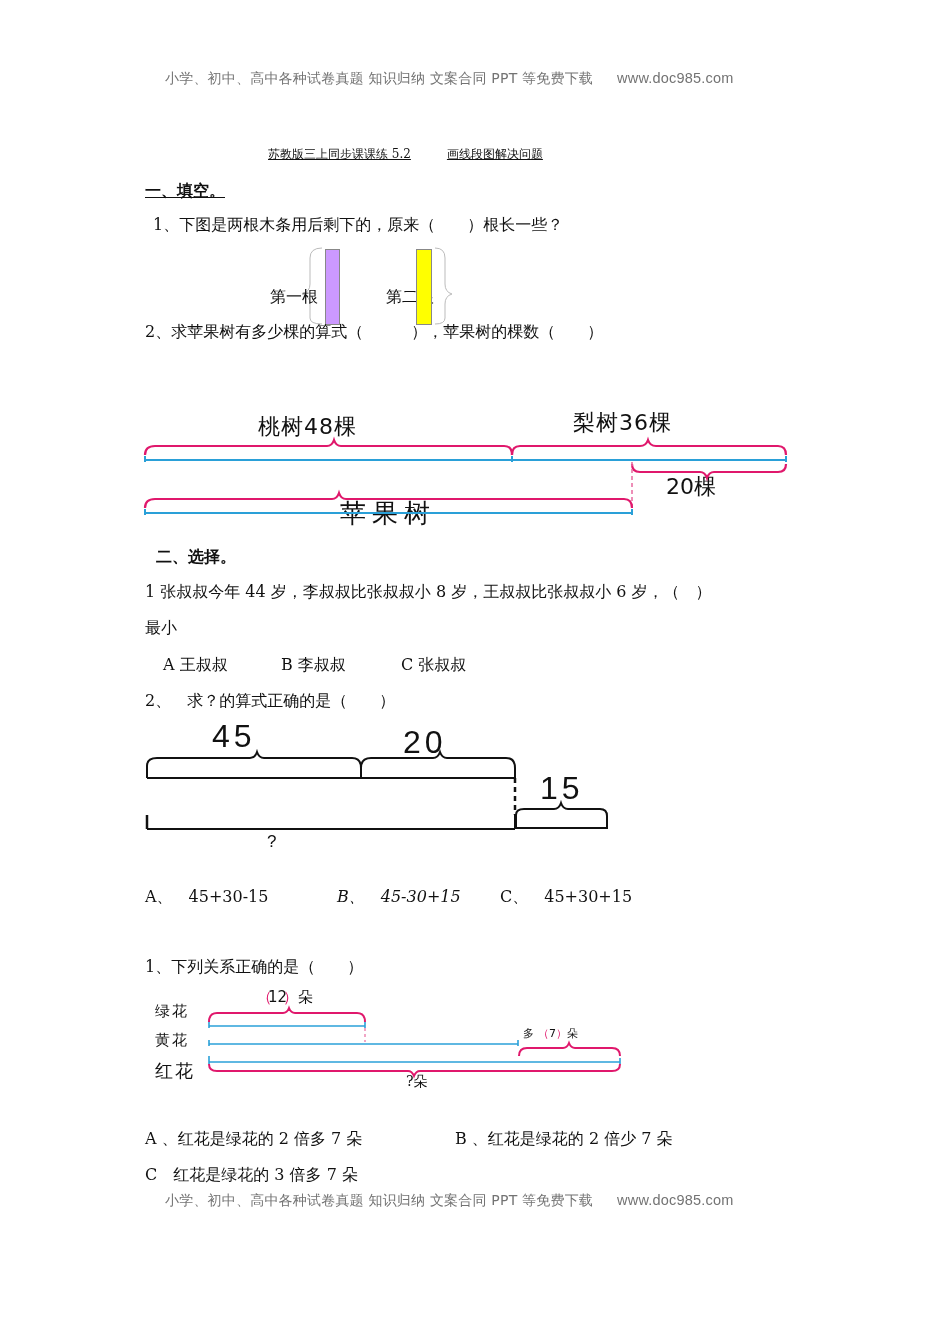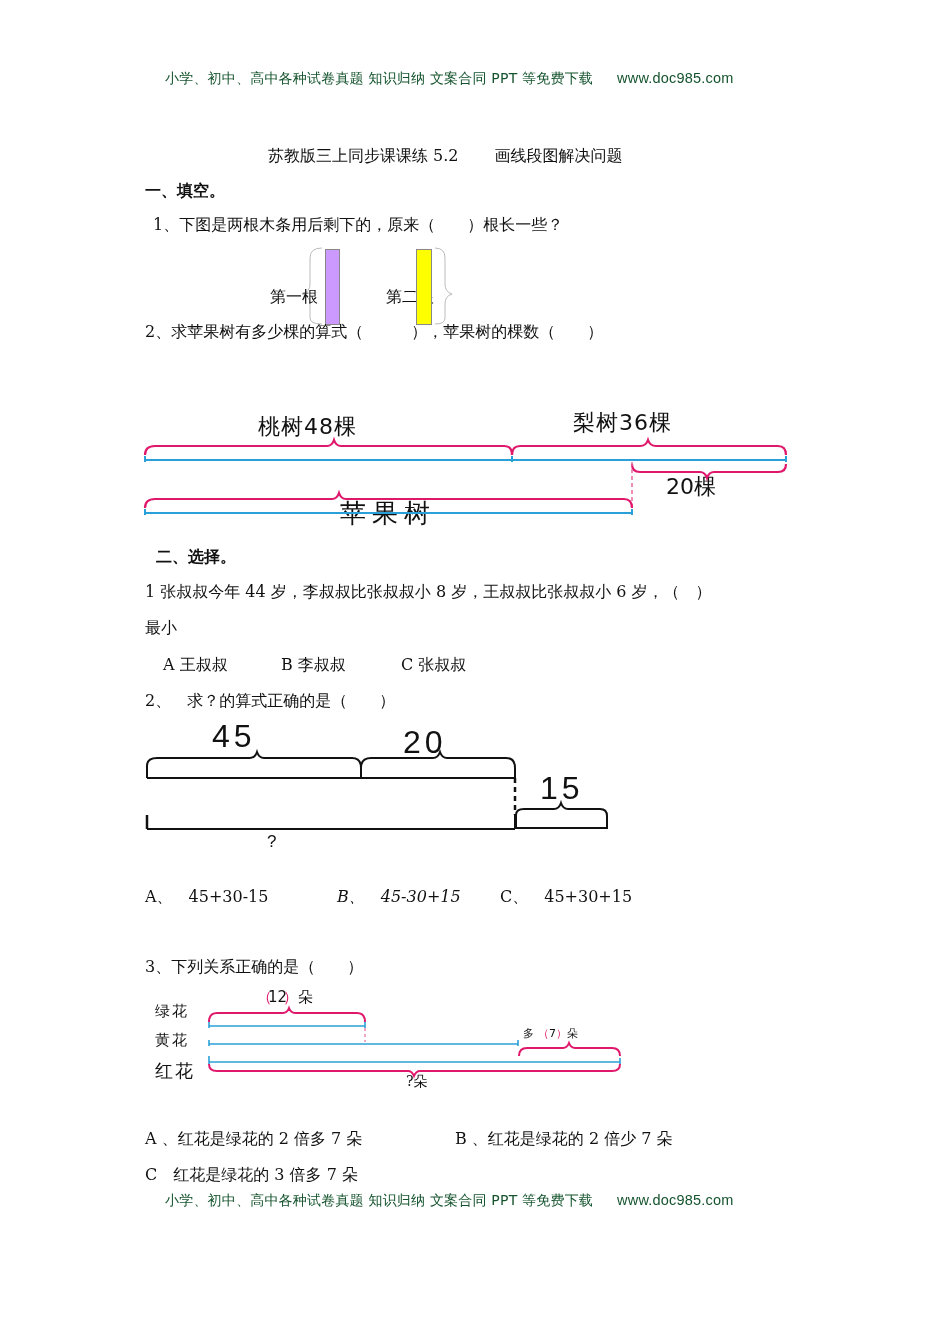--- a/index.html
+++ b/index.html
@@ -1,40 +1,40 @@
 <!DOCTYPE html>
 <html><head>
 <meta charset="utf-8">
 <style>
   html, body { margin: 0; padding: 0; background: #ffffff; }
   body { width: 950px; height: 1344px; position: relative; overflow: hidden;
          font-family: "DejaVu Serif", "Liberation Serif", serif; color: #111; }
   .abs { position: absolute; white-space: nowrap; }
-  .hdr { font-family: "DejaVu Sans", "Liberation Sans", sans-serif; font-size: 14px; color: #14532d; letter-spacing: 0.2px; }
+  .hdr { font-family: "DejaVu Sans", "Liberation Sans", sans-serif; font-size: 14px; color: #737373; letter-spacing: 0.2px; }
   .hdr .url { margin-left: 24px; font-family: "Liberation Sans", sans-serif; font-size: 14.5px; }
   .txt { font-size: 16px; line-height: 20px; }
   .bold { font-family: "DejaVu Sans", "Liberation Sans", sans-serif; font-weight: bold; font-size: 16px; }
-  .title { font-size: 16px; }
+  .title { font-size: 12px; text-decoration: underline; }
   .title .gap { display: inline-block; width: 36px; }
   svg { position: absolute; overflow: visible; }
   .opt { display: inline-block; }
   .bar { position: absolute; border: 1px solid #888; }
 </style>
 </head>
 <body>
 
 <div class="abs hdr" style="left:165px; top:70px;">
   <span>小学、初中、高中各种试卷真题  知识归纳  文案合同  PPT 等免费下载</span><span class="url">www.doc985.com</span>
 </div>
 
 <div class="abs title" style="left:268px; top:146px;">
   <span>苏教版三上同步课课练 5.2</span><span class="gap"></span><span>画线段图解决问题</span>
 </div>
 
-<div class="abs bold" style="left:145px; top:181px;">一、填空。</div>
+<div class="abs bold" style="left:145px; top:181px;text-decoration:underline;">一、填空。</div>
 <div class="abs txt" style="left:153px; top:215px;">1、下图是两根木条用后剩下的，原来（　　）根长一些？</div>
 
 <div>
   <svg style="left:300px; top:246px;" width="160" height="80">
     <path d="M22,2 Q10,2 10,12 L10,38 Q10,46 2,48 Q10,50 10,58 L10,72 Q10,78 22,78" fill="none" stroke="#bbb" stroke-width="1"></path>
     <path d="M135,2 Q145,2 145,12 L145,38 Q145,46 152,48 Q145,50 145,58 L145,72 Q145,78 135,78" fill="none" stroke="#bbb" stroke-width="1"></path>
   </svg>
   <div class="abs txt" style="left:270px; top:287px;">第一根</div>
   <div class="abs txt" style="left:386px; top:287px;">第二根</div>
   <div class="bar" style="left:325px; top:249px; width:13px; height:74px; background:#cc99ff;"></div>
@@ -94,21 +94,21 @@
     <line x1="147" y1="829" x2="515" y2="829" stroke="#111" stroke-width="2"></line>
     <line x1="515" y1="815" x2="515" y2="829" stroke="#111" stroke-width="2"></line>
     <path d="M516,828 L516,815 Q516,809 524,809 L554,809 Q559,809 561,803 Q563,809 568,809 L600,809 Q607,809 607,816 L607,828 L516,828" fill="none" stroke="#111" stroke-width="2"></path>
   </svg>
 </div>
 
 <div class="abs txt" style="left:145px; top:887px;">
   <span class="opt" style="width:192px;">A、　45+30-15</span><span class="opt" style="width:163px;font-style:italic;">B、　45-30+15</span><span class="opt">C、　45+30+15</span>
 </div>
 
-<div class="abs txt" style="left:145px; top:957px;">3、下列关系正确的是（　　）</div>
+<div class="abs txt" style="left:145px; top:957px;">1、下列关系正确的是（　　）</div>
 
 <div>
   <div class="abs" style="left:155px; top:1002px; font-size:15px; font-family:'DejaVu Serif',serif; letter-spacing:2px;">绿花</div>
   <div class="abs" style="left:155px; top:1031px; font-size:15px; font-family:'DejaVu Serif',serif; letter-spacing:2px;">黄花</div>
   <div class="abs" style="left:155px; top:1059px; font-size:18px; font-family:'DejaVu Serif',serif; letter-spacing:2px;">红花</div>
 
   <div class="abs" style="left:257px; top:988px; font-family:'DejaVu Sans',sans-serif; font-size:15px;">
     <span style="color:#e0186c;">（</span><span style="margin:0 -4px;">12</span><span style="color:#e0186c;">）</span><span style="font-family:'DejaVu Serif',serif;">朵</span>
   </div>
   <div class="abs" style="left:523px; top:1026px; font-family:'DejaVu Sans',sans-serif; font-size:11px;">

